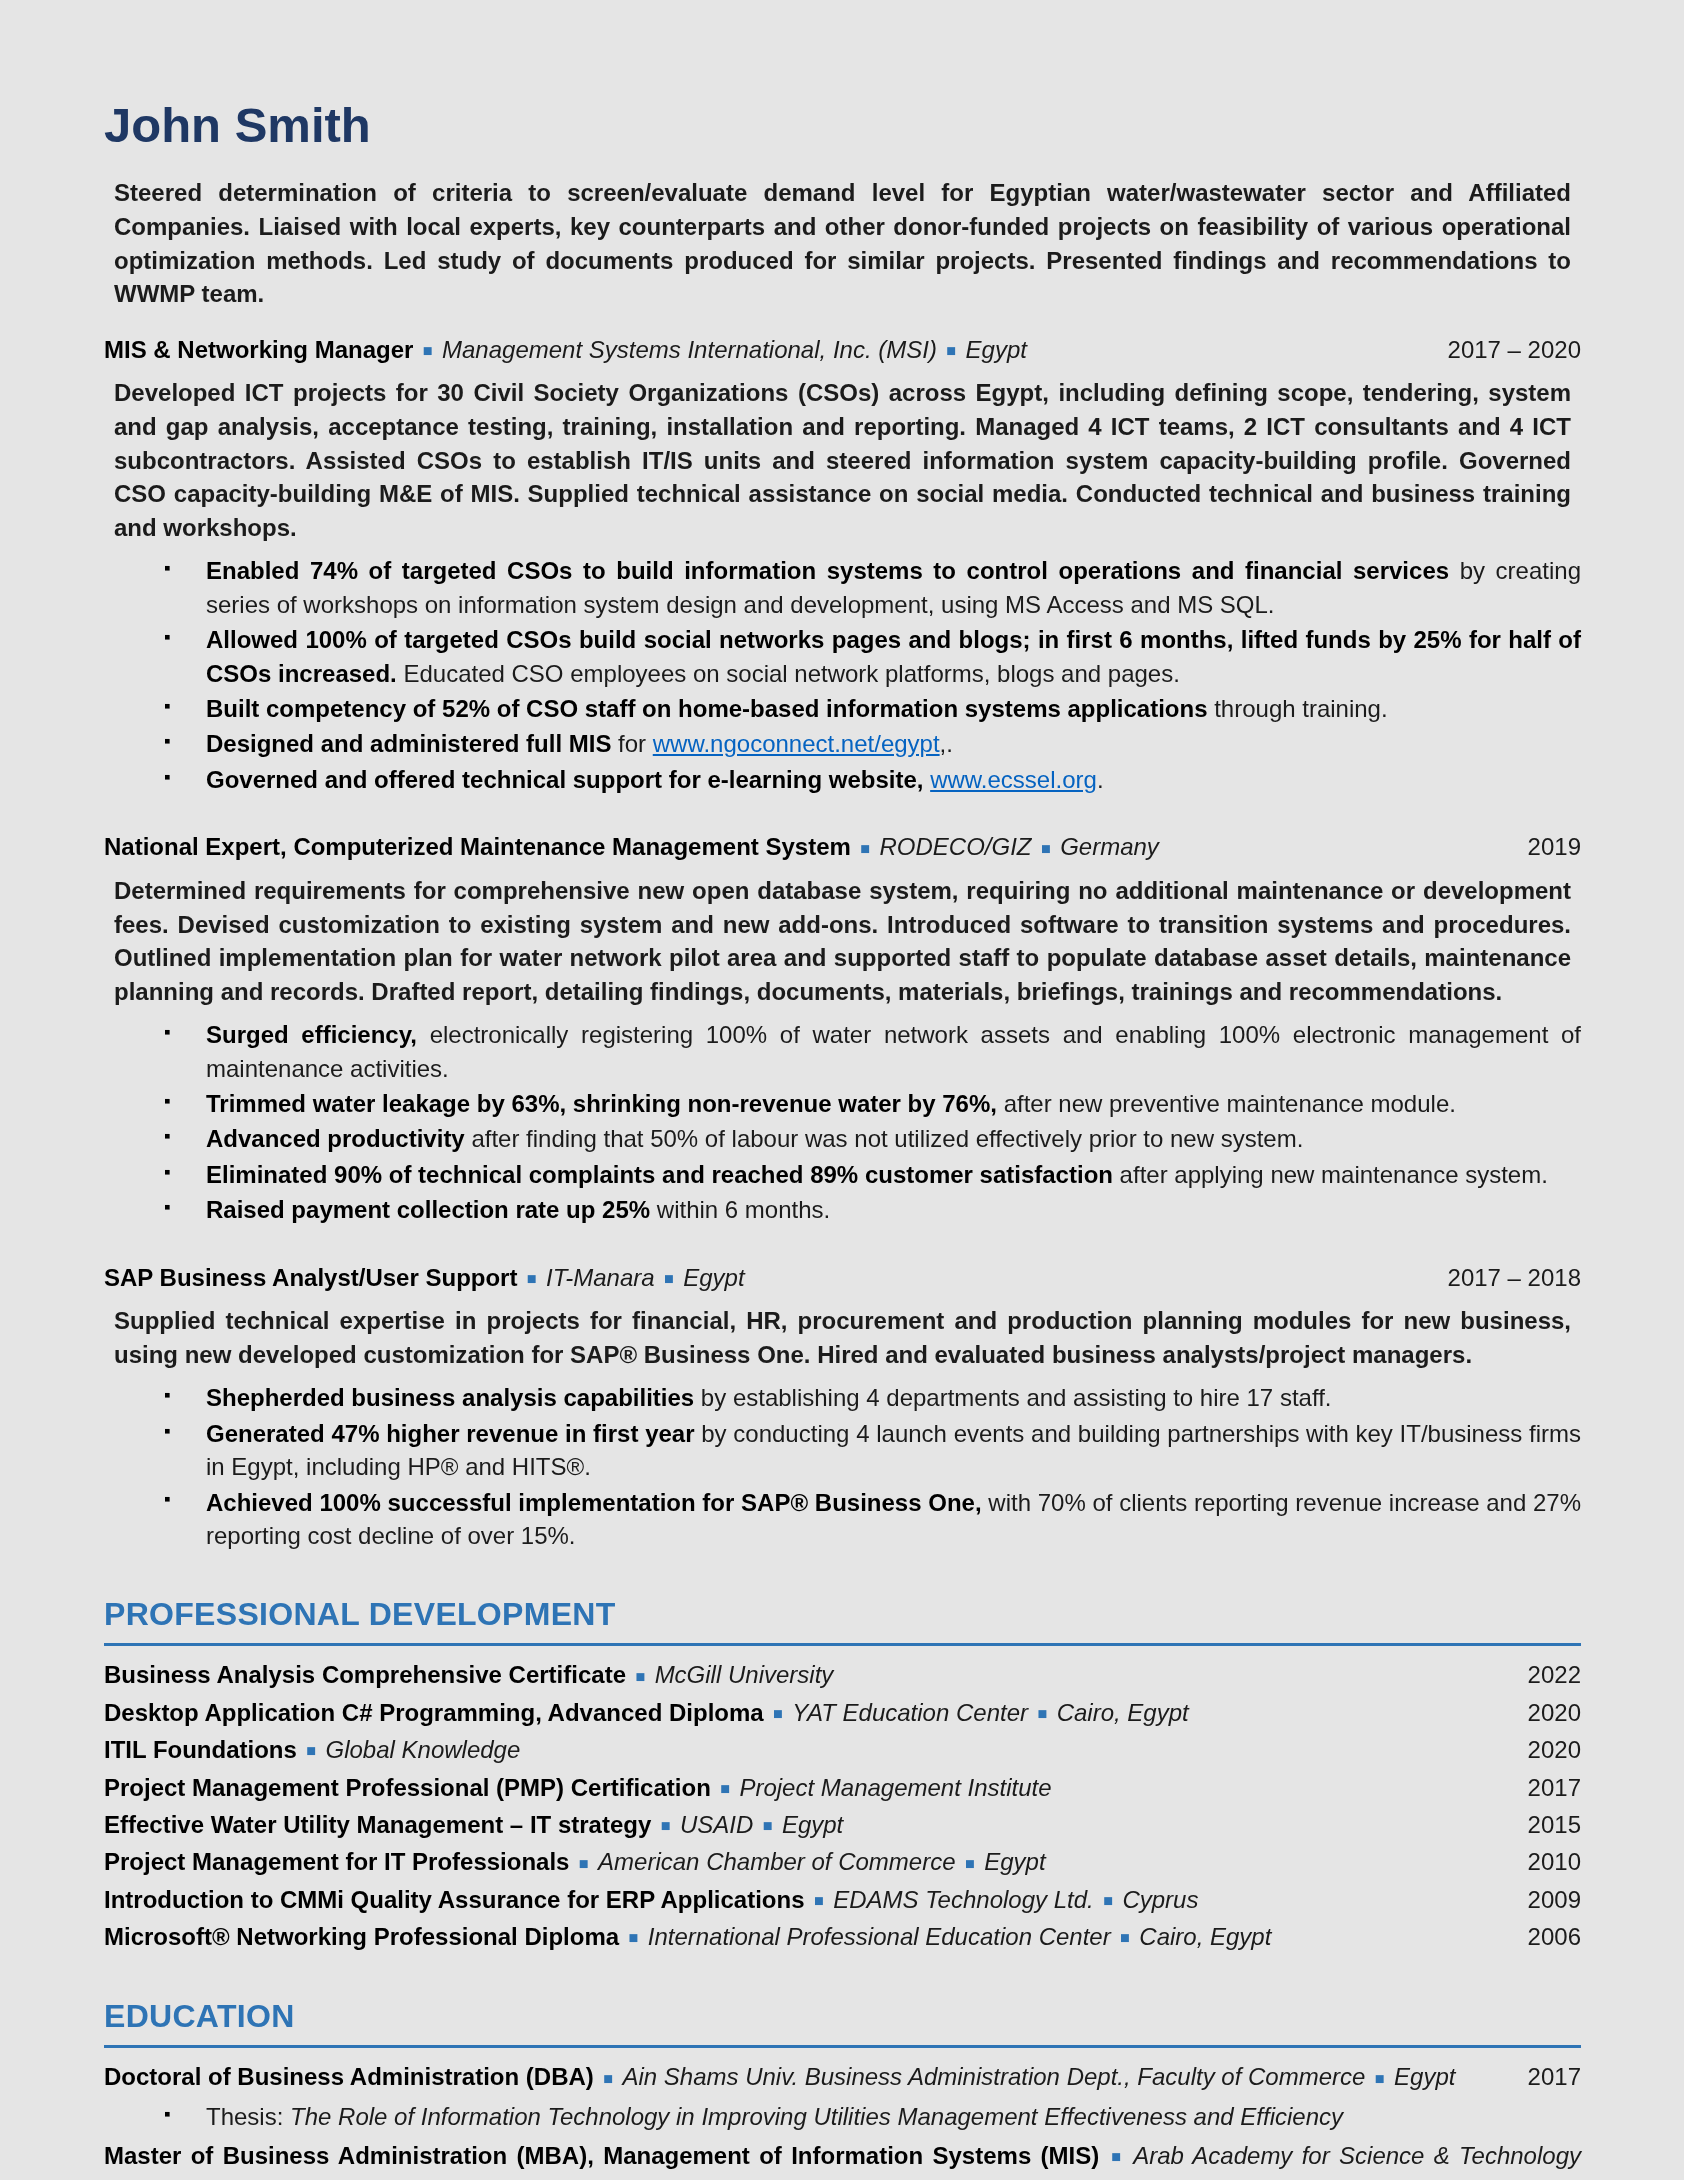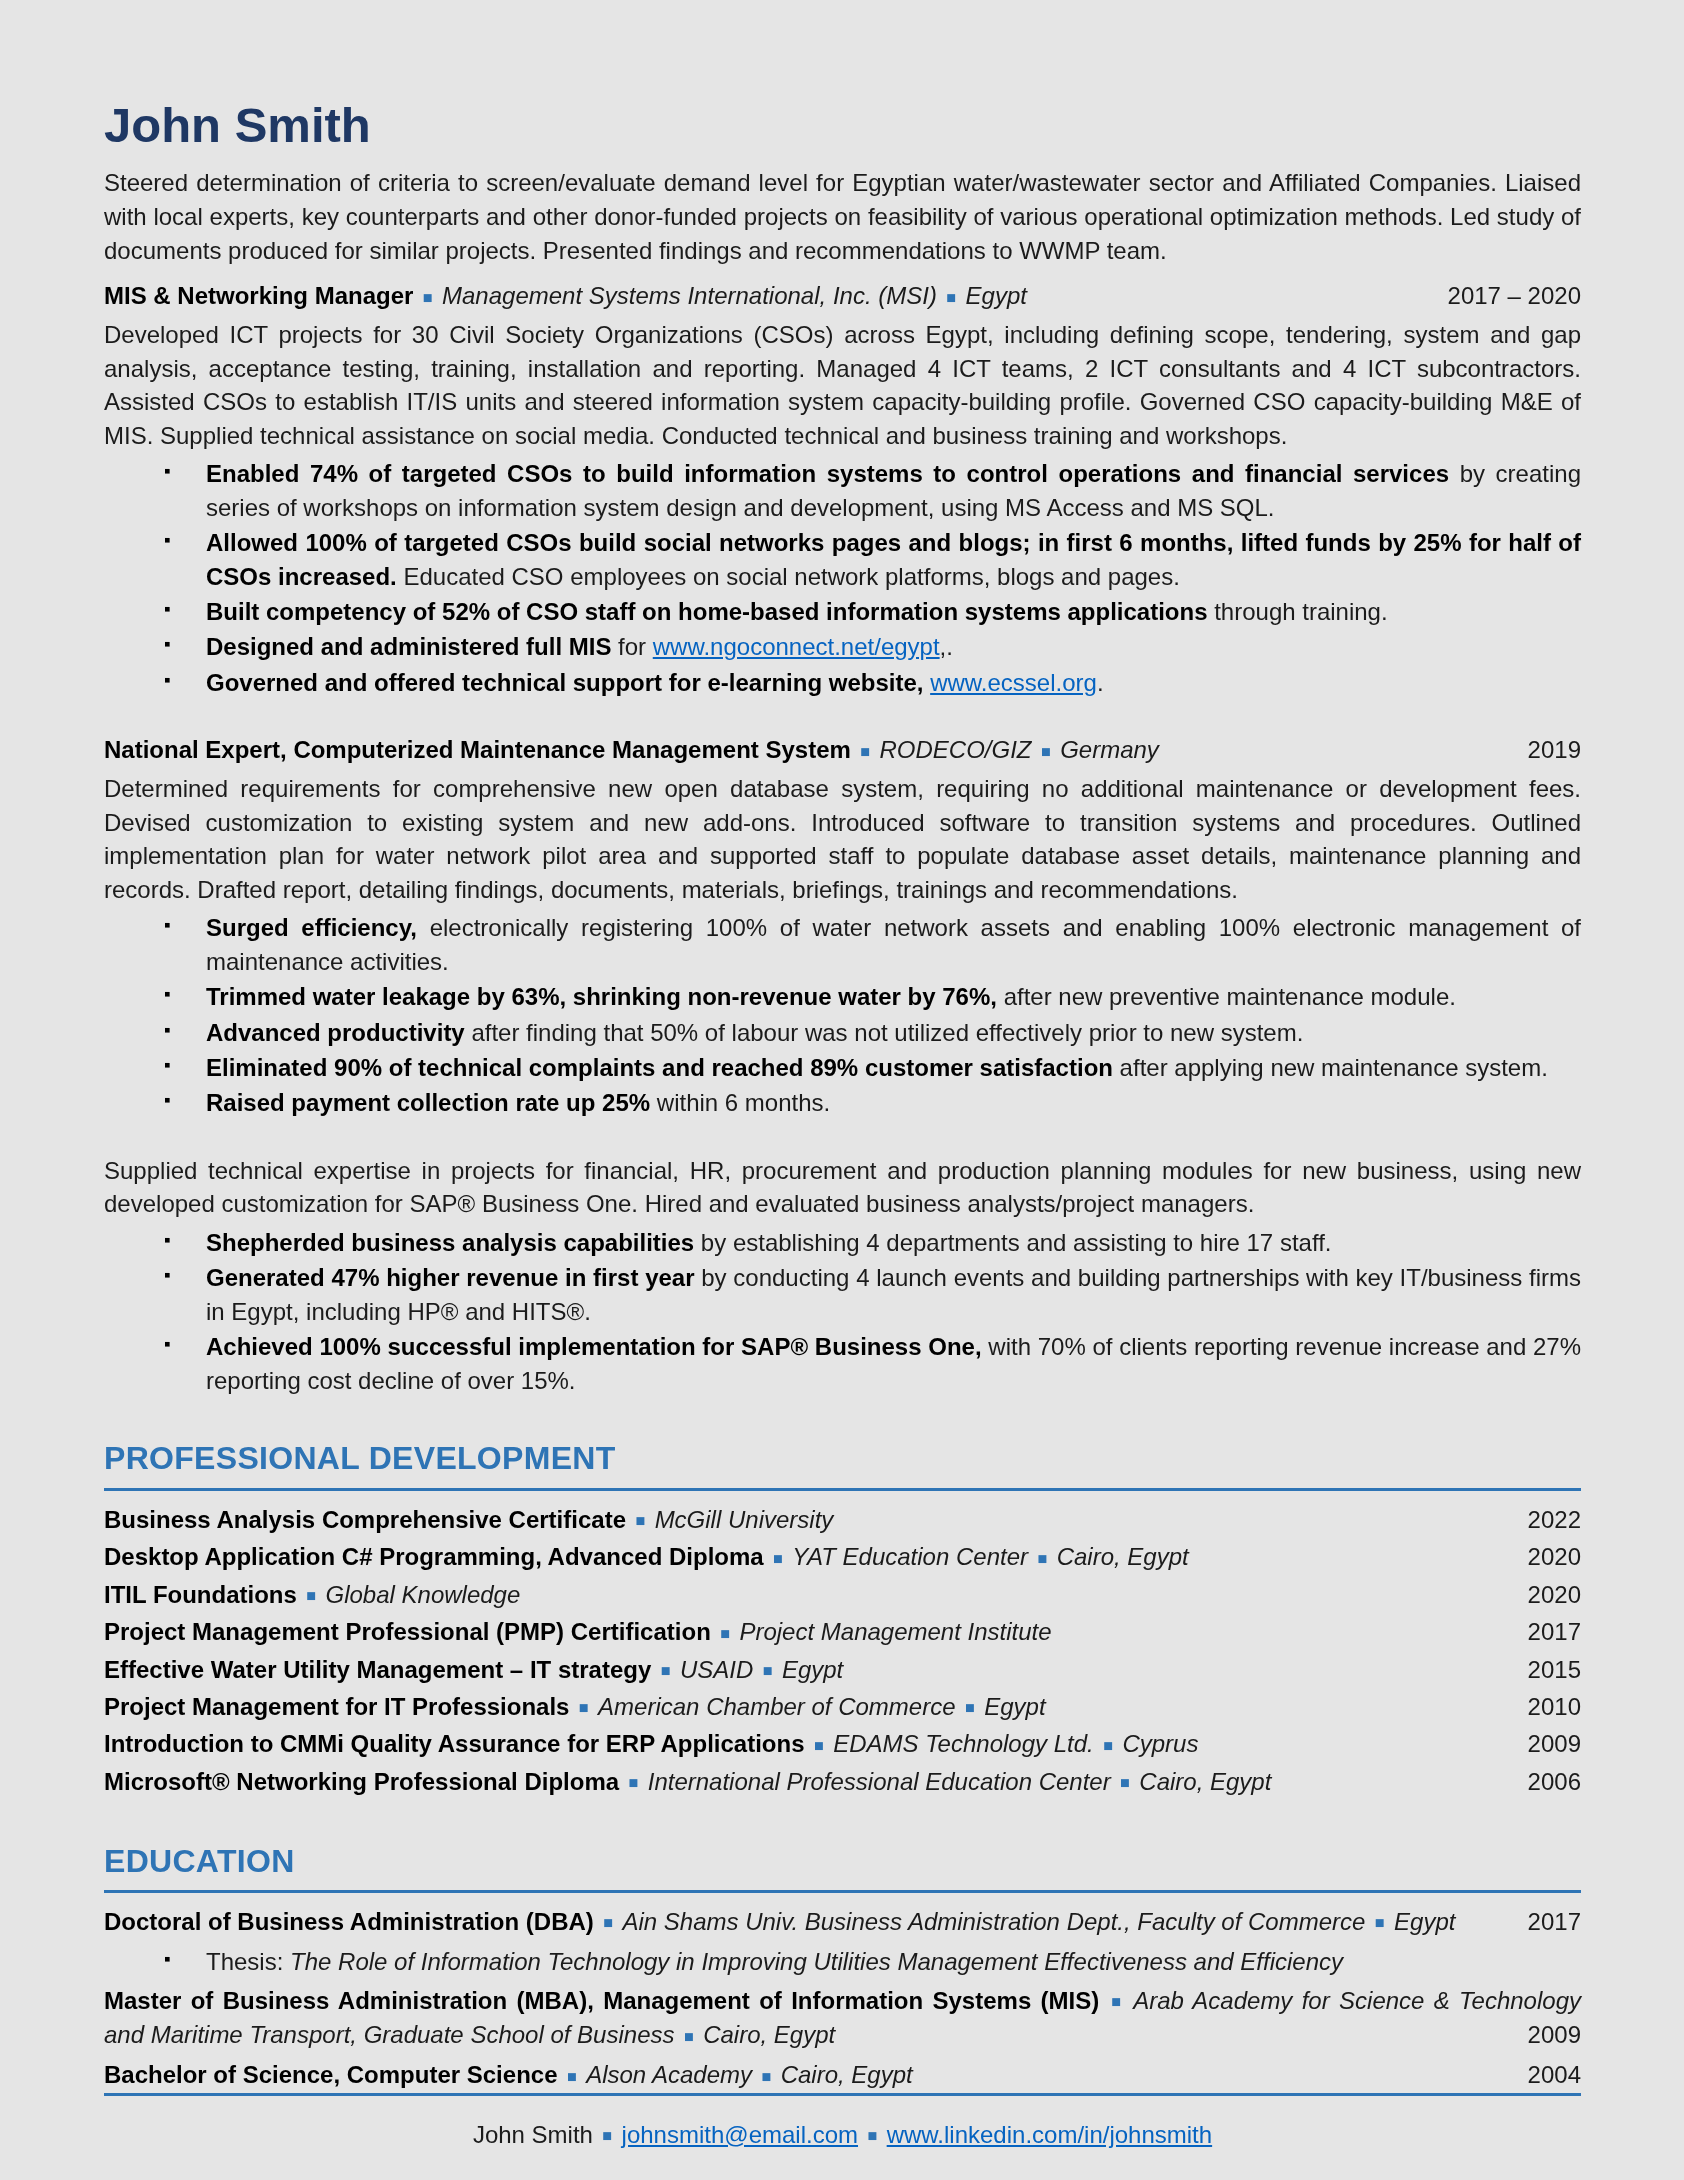--- a/index.html
+++ b/index.html
@@ -17,21 +17,21 @@
     color: #1b1b1b;
     overflow: hidden;
   }
   .name {
     font-size: 49px;
     line-height: 1.1;
     color: #1f3864;
     font-weight: 700;
     margin: 0 0 13.6px 0;
   }
-  .para { margin: 0; text-align: justify; }
+  .para { margin: 10px; text-align: justify; font-weight: bold; }
   .job { margin-top: 34px; }
   .job.first { margin-top: 12px; }
   .job-head {
     display: flex;
     justify-content: space-between;
     align-items: baseline;
     margin-bottom: 5.1px;
   }
   .jtitle { font-weight: 700; color: #000; margin-top: 48px; }
   .it { font-style: italic; }
@@ -114,20 +114,26 @@
     <ul class="bullets">
       <li><span class="marker">▪</span><span class="b">Surged efficiency,</span><span> electronically registering 100% of water network assets and enabling 100% electronic management of maintenance activities.</span></li>
       <li><span class="marker">▪</span><span class="b">Trimmed water leakage by 63%, shrinking non-revenue water by 76%,</span><span> after new preventive maintenance module.</span></li>
       <li><span class="marker">▪</span><span class="b">Advanced productivity</span><span> after finding that 50% of labour was not utilized effectively prior to new system.</span></li>
       <li><span class="marker">▪</span><span class="b">Eliminated 90% of technical complaints and reached 89% customer satisfaction</span><span> after applying new maintenance system.</span></li>
       <li><span class="marker">▪</span><span class="b">Raised payment collection rate up 25%</span><span> within 6 months.</span></li>
     </ul>
   </div>
 
   <div class="job">
+    <div class="job-head">
+      <div class="job-left">
+        <span class="jtitle">SAP Business Analyst/User Support</span><span class="sep">■</span><span class="it">IT-Manara</span><span class="sep">■</span><span class="it">Egypt</span>
+      </div>
+      <div class="dates">2017 – 2018</div>
+    </div>
     <p class="para">Supplied technical expertise in projects for financial, HR, procurement and production planning modules for new business, using new developed customization for SAP® Business One. Hired and evaluated business analysts/project managers.</p>
     <ul class="bullets">
       <li><span class="marker">▪</span><span class="b">Shepherded business analysis capabilities</span><span> by establishing 4 departments and assisting to hire 17 staff.</span></li>
       <li><span class="marker">▪</span><span class="b">Generated 47% higher revenue in first year</span><span> by conducting 4 launch events and building partnerships with key IT/business firms in Egypt, including HP® and HITS®.</span></li>
       <li><span class="marker">▪</span><span class="b">Achieved 100% successful implementation for SAP® Business One,</span><span> with 70% of clients reporting revenue increase and 27% reporting cost decline of over 15%.</span></li>
     </ul>
   </div>
 
   <div class="section">
     <div class="section-head">

